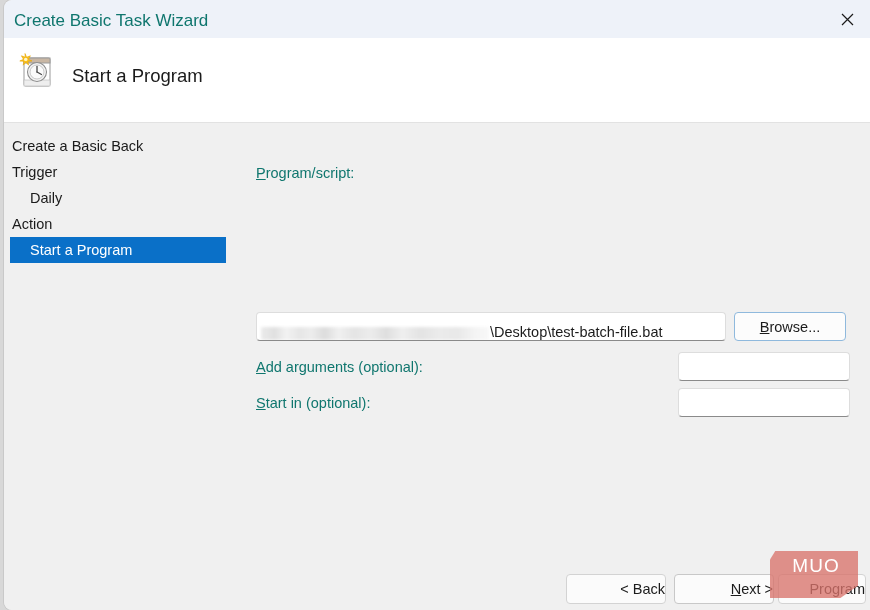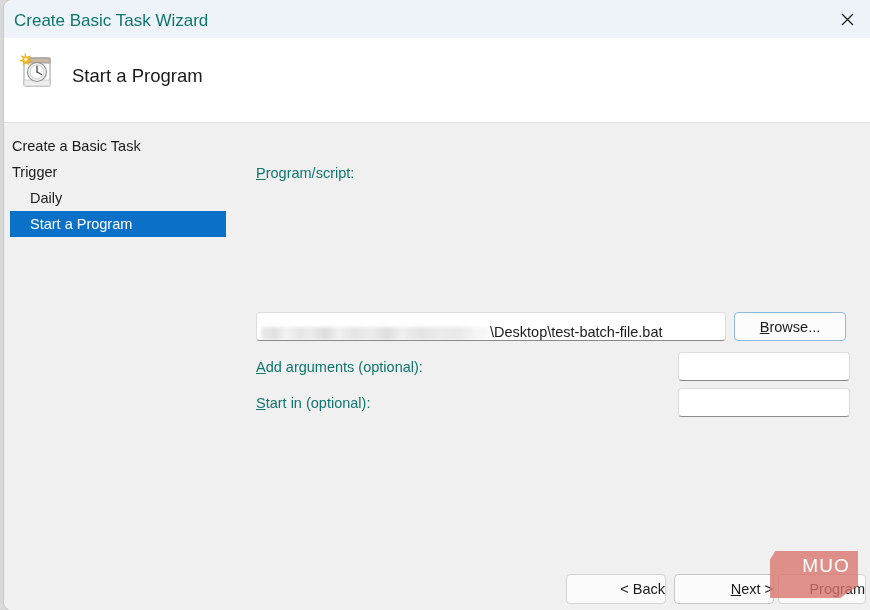--- a/index.html
+++ b/index.html
@@ -222,21 +222,21 @@
   }
   .wm-shape {
     position: absolute;
     inset: 0;
     background: #d9736b;
     opacity: 0.78;
     clip-path: polygon(6% 0%, 100% 0%, 100% 74%, 80% 100%, 0% 100%, 0% 18%);
   }
   .wm-text {
     position: absolute;
-    left: 12px;
+    left: 2px;
     top: 4px;
     width: 88px;
     text-align: center;
     font-size: 19px;
     letter-spacing: 1px;
     color: #ffffff;
     font-family: "Liberation Sans", sans-serif;
   }
 </style>
 </head>
@@ -266,23 +266,24 @@
         <path d="M11 3.5 L12.6 7.2 L16.4 5.8 L14.3 9.3 L18 11 L13.9 11.3 L14.6 15.2 L11.9 12.3 L9.2 15.2 L9.9 11.3 L5.8 11 L9.5 9.3 L7.4 5.8 L11.2 7.2 Z" fill="#fcc21b" stroke="#e8a400" stroke-width="0.6"></path>
         <circle cx="11.7" cy="9.4" r="1.7" fill="#fff6c9"></circle>
       </svg>
     </div>
     <div class="header-title">Start a Program</div>
   </div>
 
   <div class="body-area">
 
     <div class="sidebar">
-      <div class="nav-item">Create a Basic Task</div>
+      <div class="nav-item">Create a Basic Back</div>
       <div class="nav-item">Trigger</div>
       <div class="nav-item indent">Daily</div>
+      <div class="nav-item">Action</div>
       <div class="nav-item selected">Start a Program</div>
     </div>
 
     <div class="form">
 
       <div class="field-label" style="left:0; top:42px;"><span class="acc">P</span><span>rogram/script:</span></div>
 
       <div class="textbox path-box">
         <span class="redacted"></span>
           <span class="path-text">\Desktop\test-batch-file.bat</span>

